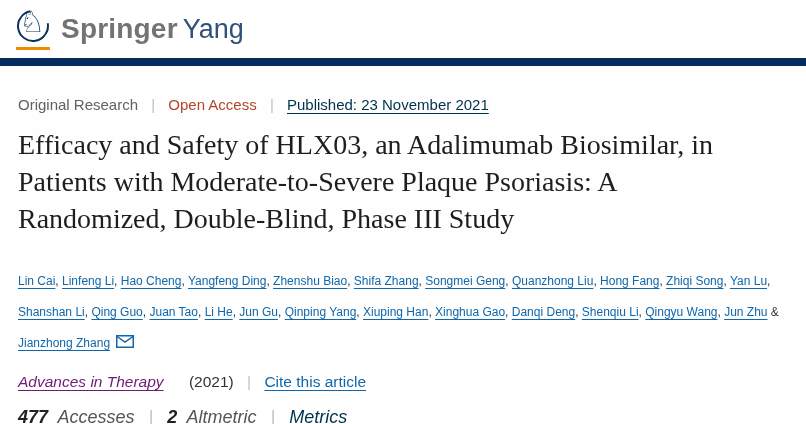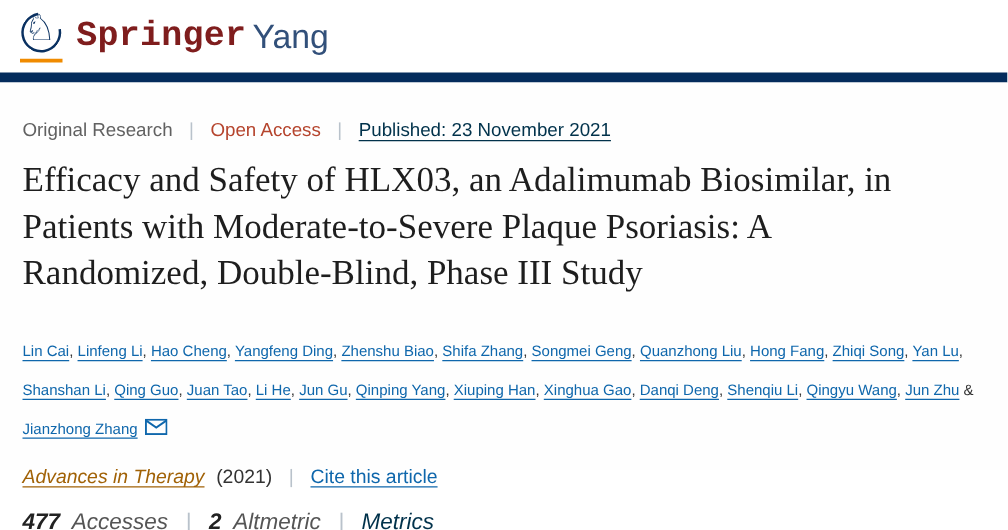--- a/index.html
+++ b/index.html
@@ -39,24 +39,24 @@
     line-height: 1.2;
     color: #0a3161;
   }
   .logo-orange-bar {
     position: absolute;
     left: 0; bottom: 0;
     width: 34px; height: 3px;
     background: #f08b00;
   }
   .logo-springer {
-    font-family: Liberation Mono, monospace;
+    font-family: Liberation Sans, sans-serif;
     font-weight: 700;
     font-size: 28px;
-    color: #7f1d1d;
+    color: #737373;
     letter-spacing: 0.2px;
   }
   .logo-link {
     font-family: "Liberation Sans", sans-serif;
     font-weight: 300;
     font-size: 27px;
     color: #32507a;
     margin-left: 5px;
   }
 
@@ -91,28 +91,28 @@
     color: #0f67ac;
     text-decoration: underline;
     text-underline-offset: 3px;
     cursor: pointer;
   }
   .author-sep { color: #333; }
   .envelope-icon { margin-left: 6px; vertical-align: -1px; }
 
   .journal-row { font-size: 15.5px; margin-top: 14px; margin-bottom: 16px; color: #333; }
   .journal-link {
-    color: #a16207;
+    color: #701a75;
     font-style: italic;
     text-decoration: underline;
     text-underline-offset: 3px;
     cursor: pointer;
   }
   .cite-link { color: #0f67ac; text-decoration: underline; text-underline-offset: 3px; cursor: pointer; }
-  .journal-year { color: #333; margin-left: 5px; }
+  .journal-year { color: #333; margin-left: 21px; }
 
   .metrics-row { font-size: 18px; color: #555; font-style: italic; }
   .metric-num { font-weight: 700; color: #222; margin-right: 5px; }
   .metrics-link { color: #01324b; text-decoration: underline; text-underline-offset: 3px; cursor: pointer; }
 </style>
 </head>
 <body>
 
 <header class="site-header">
   <a class="logo">

